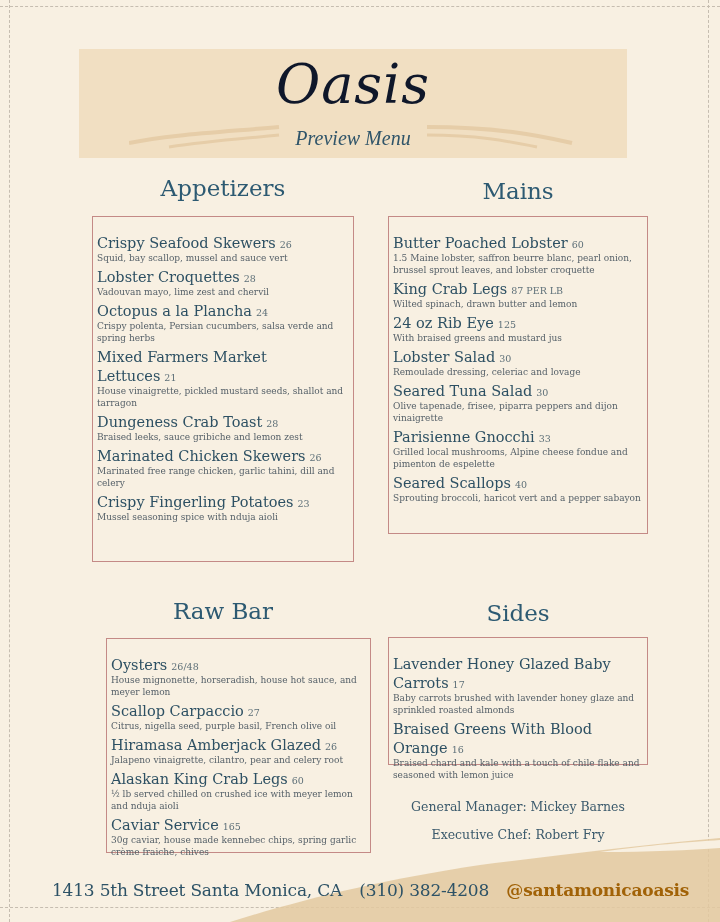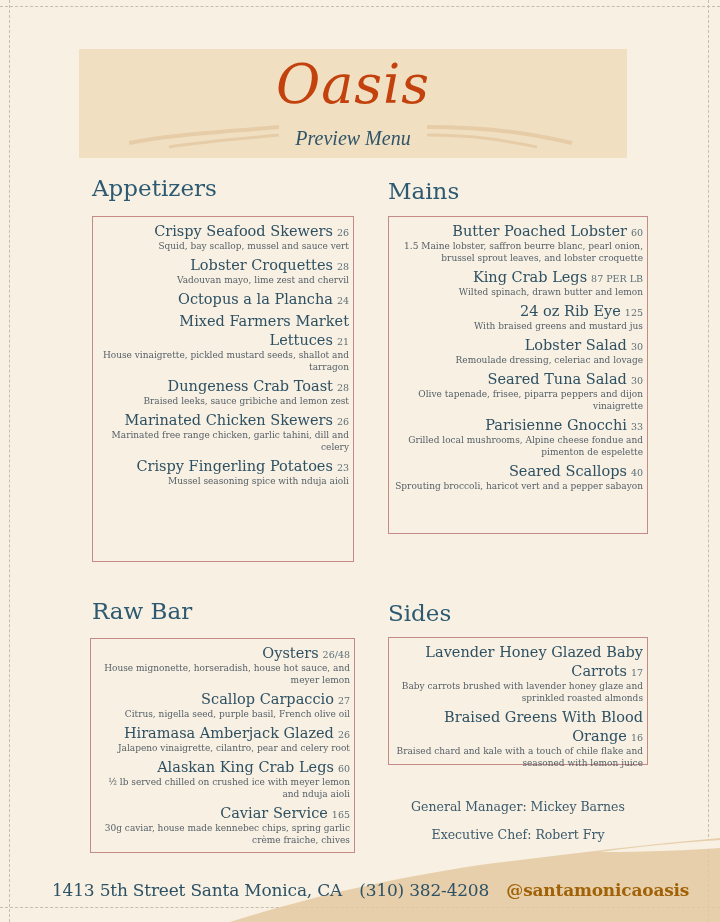--- a/index.html
+++ b/index.html
@@ -14,35 +14,35 @@
     .frame-left { position:absolute; top:0; bottom:0; left:9px; border-left:1px dashed #c6bdb0; }
     .frame-right { position:absolute; top:0; bottom:0; left:708px; border-left:1px dashed #c6bdb0; }
 
     .header {
       position:absolute; left:79px; top:49px; width:548px; height:109px;
       background:#f1dfc2;
     }
     .logo {
       position:absolute; left:0; right:0; top:4px; text-align:center;
       font-family:"DejaVu Serif", serif; font-style:italic;
-      font-size:54px; color:#c2410c; letter-spacing:1px;
+      font-size:54px; color:#0f172a; letter-spacing:1px;
     }
     .subtitle {
       position:absolute; left:0; right:0; top:78px; text-align:center;
       font-family:Liberation Serif, serif; font-style:italic;
       font-size:20px; color:#2f5469;
     }
     .swoosh { position:absolute; top:72px; }
 
     .section-title {
-      position:absolute; font-size:23px; color:#2d5a72; text-align:left;
+      position:absolute; font-size:23px; color:#2d5a72; text-align:center;
     }
     .box {
       position:absolute; border:1.5px solid #c48a86; box-sizing:border-box;
-      text-align:right; padding:4px 4px 0 4px;
+      text-align:left; padding:16px 4px 0 4px;
     }
     .item { margin-bottom:3px; }
     .item-name { font-size:14.5px; color:#2d5063; line-height:18px; }
     .item-price { font-size:9.5px; color:#5d6f78; margin-left:4px; }
     .item-desc { font-size:9px; color:#566169; line-height:12px; }
 
     .staff { position:absolute; left:388px; width:260px; text-align:center; font-size:12.5px; color:#3b5a6c; }
 
     .wave { position:absolute; left:0; top:0; }
     .footer {
@@ -73,38 +73,38 @@
 </div>
 
 <div class="section-title" style="left:92px; width:262px; top:175px;">Appetizers</div>
 <div class="section-title" style="left:388px; width:260px; top:178px;">Mains</div>
 <div class="section-title" style="left:92px; width:262px; top:598px;">Raw Bar</div>
 <div class="section-title" style="left:388px; width:260px; top:600px;">Sides</div>
 
 <div class="box" style="left:92px; top:216px; width:262px; height:346px;">
   <div class="item"><span class="item-name">Crispy Seafood Skewers</span><span class="item-price">26</span><div class="item-desc">Squid, bay scallop, mussel and sauce vert</div></div>
   <div class="item"><span class="item-name">Lobster Croquettes</span><span class="item-price">28</span><div class="item-desc">Vadouvan mayo, lime zest and chervil</div></div>
-  <div class="item"><span class="item-name">Octopus a la Plancha</span><span class="item-price">24</span></div>
+  <div class="item"><span class="item-name">Octopus a la Plancha</span><span class="item-price">24</span><div class="item-desc">Crispy polenta, Persian cucumbers, salsa verde and spring herbs</div></div>
   <div class="item"><span class="item-name">Mixed Farmers Market Lettuces</span><span class="item-price">21</span><div class="item-desc">House vinaigrette, pickled mustard seeds, shallot and tarragon</div></div>
   <div class="item"><span class="item-name">Dungeness Crab Toast</span><span class="item-price">28</span><div class="item-desc">Braised leeks, sauce gribiche and lemon zest</div></div>
   <div class="item"><span class="item-name">Marinated Chicken Skewers</span><span class="item-price">26</span><div class="item-desc">Marinated free range chicken, garlic tahini, dill and celery</div></div>
   <div class="item"><span class="item-name">Crispy Fingerling Potatoes</span><span class="item-price">23</span><div class="item-desc">Mussel seasoning spice with nduja aioli</div></div>
 </div>
 
 <div class="box" style="left:388px; top:216px; width:260px; height:318px;">
   <div class="item"><span class="item-name">Butter Poached Lobster</span><span class="item-price">60</span><div class="item-desc">1.5 Maine lobster, saffron beurre blanc, pearl onion, brussel sprout leaves, and lobster croquette</div></div>
   <div class="item"><span class="item-name">King Crab Legs</span><span class="item-price">87 PER LB</span><div class="item-desc">Wilted spinach, drawn butter and lemon</div></div>
   <div class="item"><span class="item-name">24 oz Rib Eye</span><span class="item-price">125</span><div class="item-desc">With braised greens and mustard jus</div></div>
   <div class="item"><span class="item-name">Lobster Salad</span><span class="item-price">30</span><div class="item-desc">Remoulade dressing, celeriac and lovage</div></div>
   <div class="item"><span class="item-name">Seared Tuna Salad</span><span class="item-price">30</span><div class="item-desc">Olive tapenade, frisee, piparra peppers and dijon vinaigrette</div></div>
   <div class="item"><span class="item-name">Parisienne Gnocchi</span><span class="item-price">33</span><div class="item-desc">Grilled local mushrooms, Alpine cheese fondue and pimenton de espelette</div></div>
   <div class="item"><span class="item-name">Seared Scallops</span><span class="item-price">40</span><div class="item-desc">Sprouting broccoli, haricot vert and a pepper sabayon</div></div>
 </div>
 
-<div class="box" style="left:90px; top:638px; width:265px; height:215px;">
+<div class="box" style="left:106px; top:638px; width:265px; height:215px;">
   <div class="item"><span class="item-name">Oysters</span><span class="item-price">26/48</span><div class="item-desc">House mignonette, horseradish, house hot sauce, and meyer lemon</div></div>
   <div class="item"><span class="item-name">Scallop Carpaccio</span><span class="item-price">27</span><div class="item-desc">Citrus, nigella seed, purple basil, French olive oil</div></div>
   <div class="item"><span class="item-name">Hiramasa Amberjack Glazed</span><span class="item-price">26</span><div class="item-desc">Jalapeno vinaigrette, cilantro, pear and celery root</div></div>
   <div class="item"><span class="item-name">Alaskan King Crab Legs</span><span class="item-price">60</span><div class="item-desc">½ lb served chilled on crushed ice with meyer lemon and nduja aioli</div></div>
   <div class="item"><span class="item-name">Caviar Service</span><span class="item-price">165</span><div class="item-desc">30g caviar, house made kennebec chips, spring garlic crème fraiche, chives</div></div>
 </div>
 
 <div class="box" style="left:388px; top:637px; width:260px; height:128px;">
   <div class="item"><span class="item-name">Lavender Honey Glazed Baby Carrots</span><span class="item-price">17</span><div class="item-desc">Baby carrots brushed with lavender honey glaze and sprinkled roasted almonds</div></div>
   <div class="item"><span class="item-name">Braised Greens With Blood Orange</span><span class="item-price">16</span><div class="item-desc">Braised chard and kale with a touch of chile flake and seasoned with lemon juice</div></div>

